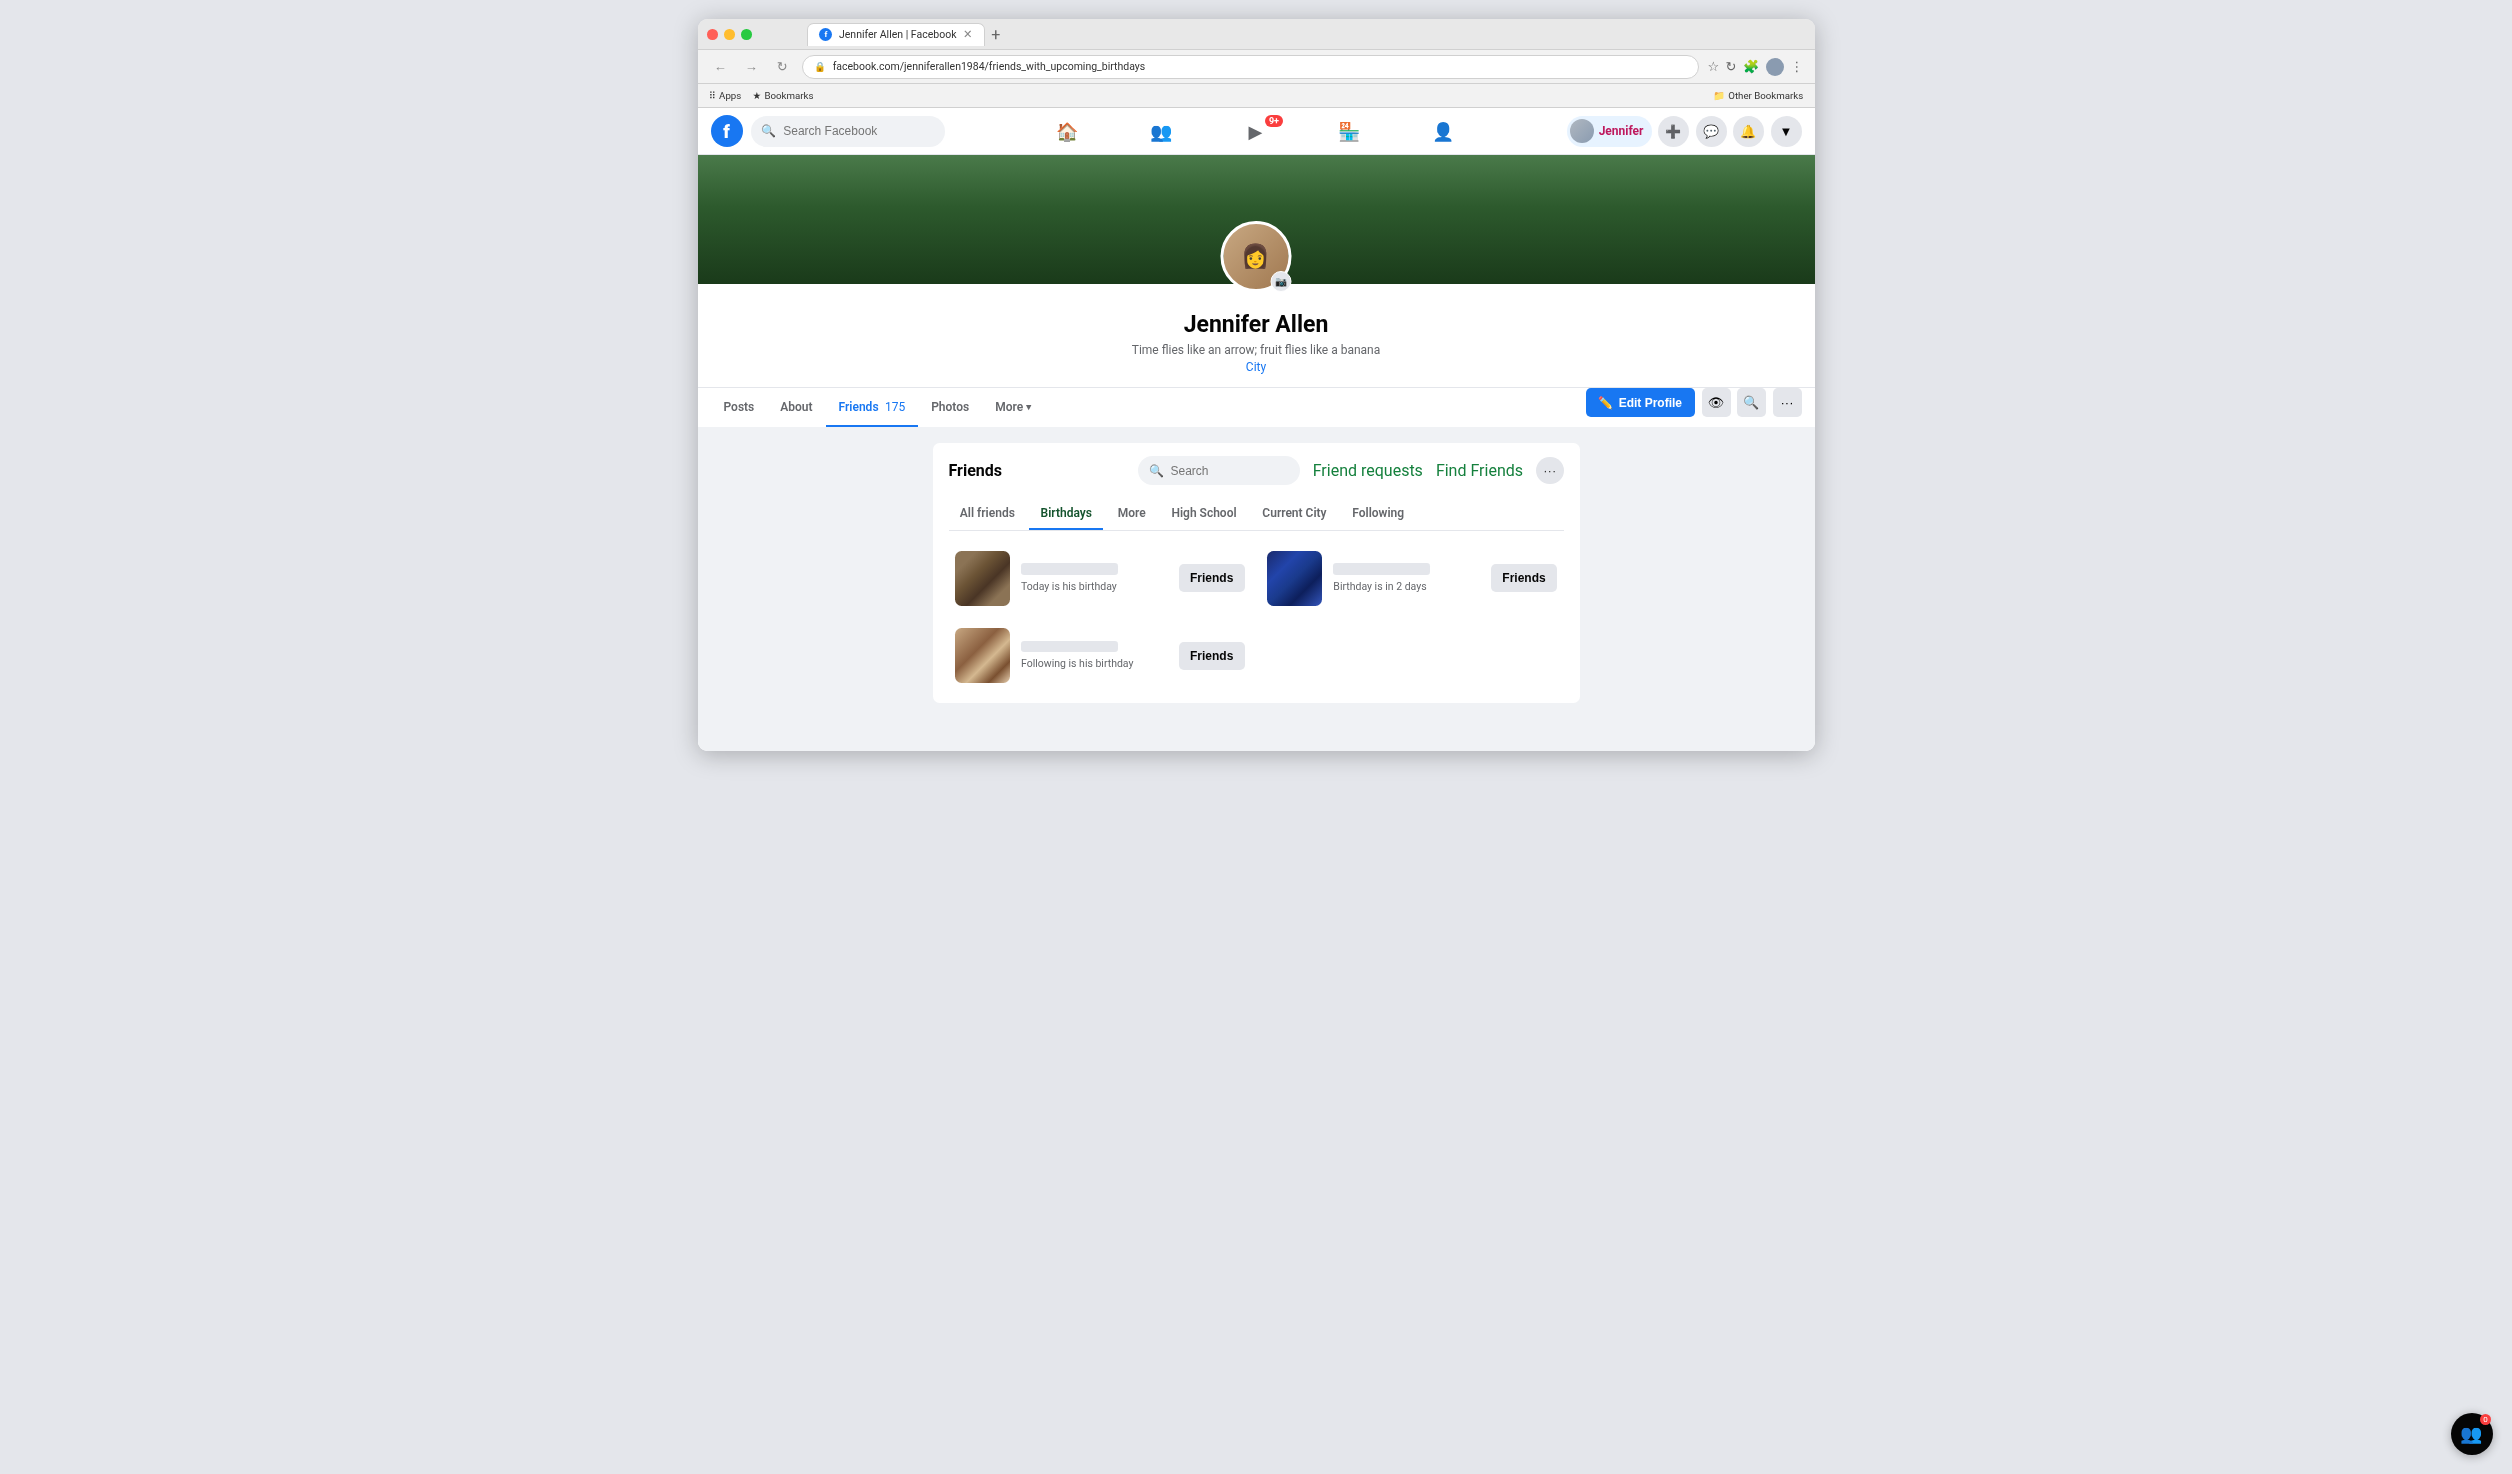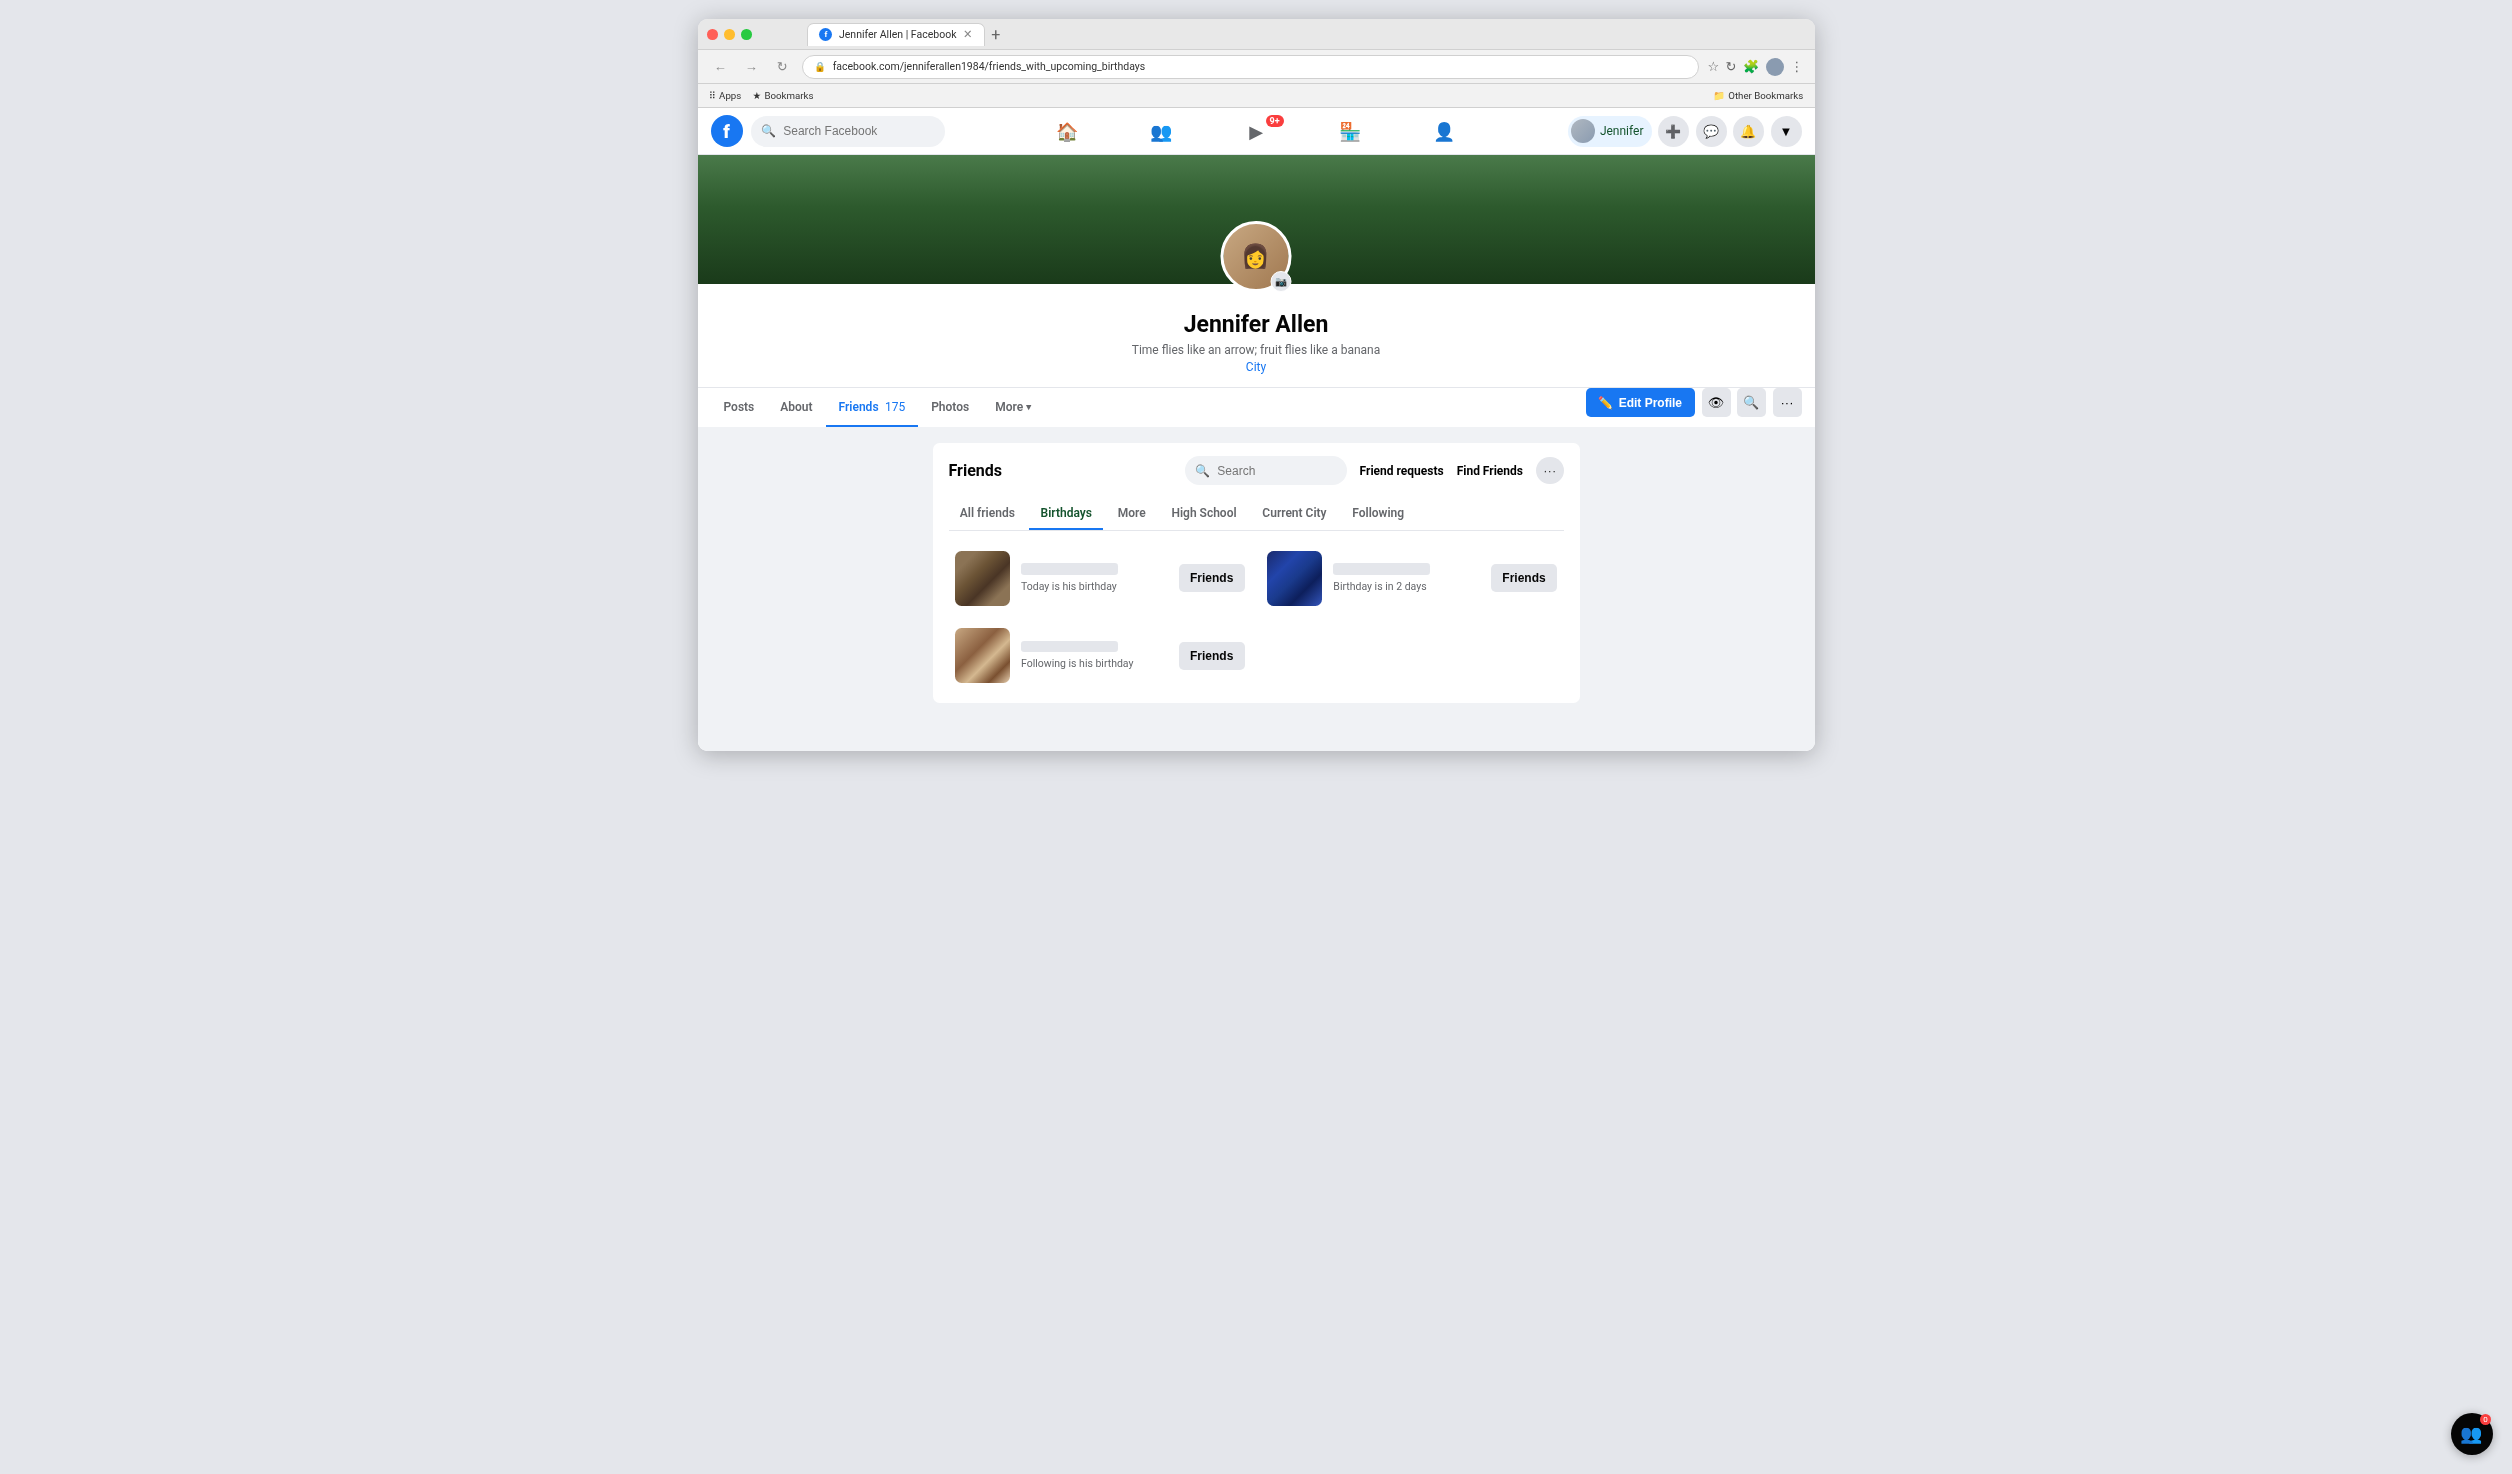--- a/index.html
+++ b/index.html
@@ -214,23 +214,23 @@
       color: #050505;
     }
     .fb-user-chip {
       display: flex;
       align-items: center;
       gap: 4.9px;
       background: #e7f3ff;
       border-radius: 16px;
       padding: 3.2px 8px 3.2px 3.2px;
       cursor: pointer;
-      font-weight: 400;
-      font-size: 12px;
-      color: #14532d;
+      font-weight: 700;
+      font-size: 12px;
+      color: #be185d;
       text-align: right;
     }
     .fb-user-avatar {
       width: 24px; height: 24px;
       border-radius: 50%;
       background: linear-gradient(135deg, #b0b8c1 0%, #8a9bb0 100%);
       overflow: hidden;
       display: flex; align-items: center; justify-content: center;
     }
 
@@ -396,23 +396,23 @@
       color: #65676b;
       outline: none;
     }
     .friends-panel-links {
       display: flex;
       align-items: center;
       gap: 13px;
       margin-left: 13px;
     }
     .friends-panel-link {
-      color: #000000;
-      font-size: 12px;
-      font-weight: 700;
+      color: #15803d;
+      font-size: 16px;
+      font-weight: 400;
       cursor: pointer;
     }
     .friends-more-btn {
       background: #e4e6eb;
       border: none;
       border-radius: 50%;
       width: 27.5px; height: 27.5px;
       display: flex;
       align-items: center;
       justify-content: center;

